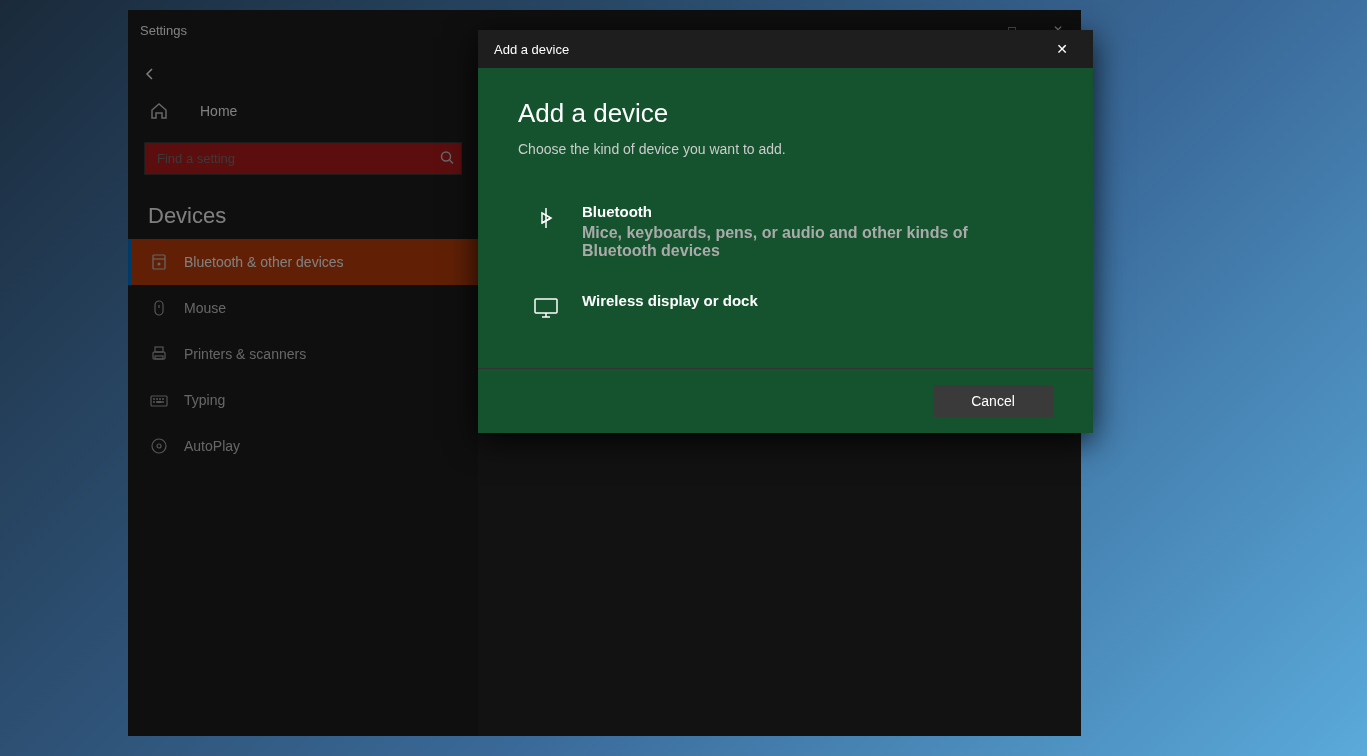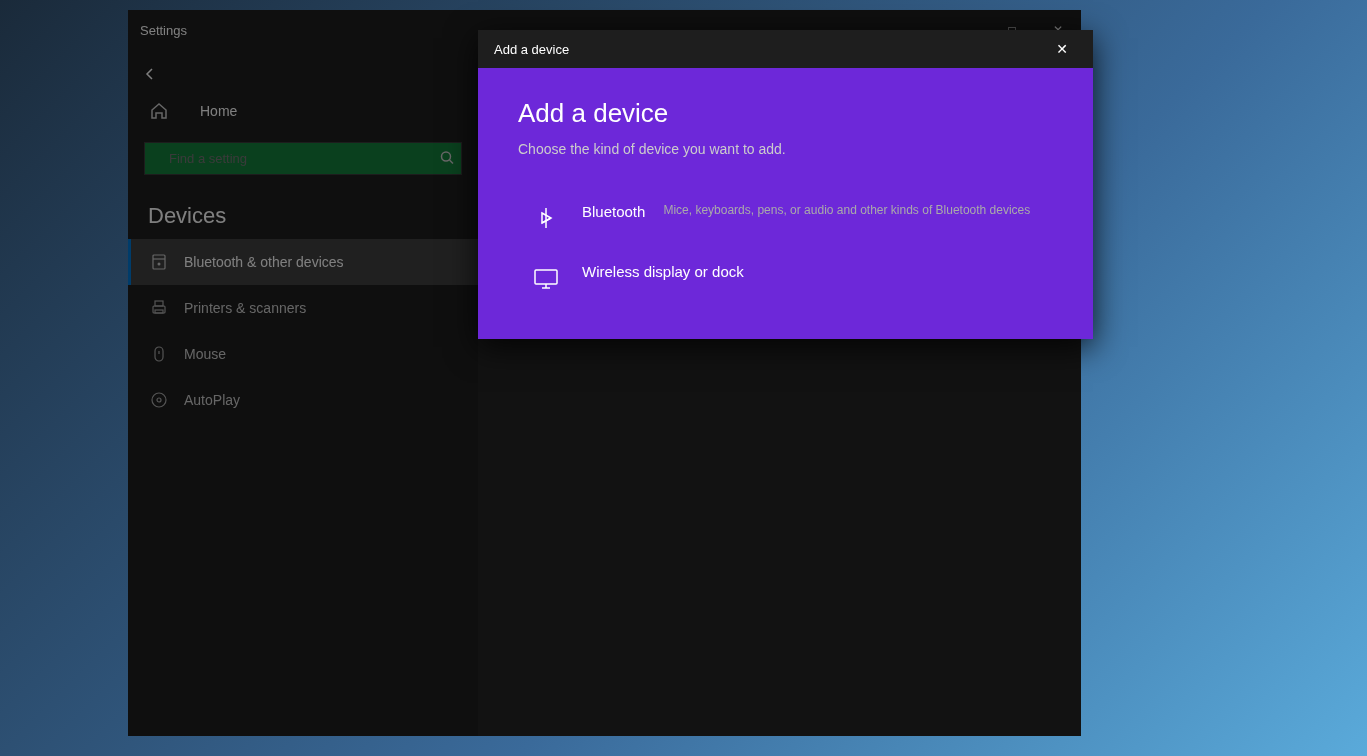--- a/index.html
+++ b/index.html
@@ -114,24 +114,24 @@
       color: #ffffff;
     }
 
     .search-box {
       margin: 8px 16px;
       position: relative;
     }
 
     .search-input {
       width: 100%;
-      background: #15803d;
+      background: #b91c1c;
       border: 1px solid #3a3a3a;
       color: #cccccc;
-      padding: 8px 36px 8px 24px;
+      padding: 8px 36px 8px 12px;
       font-size: 13px;
       outline: none;
     }
 
     .search-icon-btn {
       position: absolute;
       right: 8px;
       top: 50%;
       transform: translateY(-50%);
       color: #cccccc;
@@ -151,21 +151,21 @@
       display: flex;
       align-items: center;
       gap: 14px;
       padding: 12px 20px;
       cursor: pointer;
       color: #cccccc;
       position: relative;
     }
 
     .nav-item.active {
-      background: #404040;
+      background: #c2410c;
       color: #ffffff;
     }
 
     .nav-item.active::before {
       content: '';
       position: absolute;
       left: 0;
       top: 0;
       bottom: 0;
       width: 3px;
@@ -201,21 +201,21 @@
       background: rgba(0,0,0,0.5);
       z-index: 10;
     }
 
     
     .dialog {
       position: absolute;
       top: 20px;
       left: 350px;
       width: 615px;
-      background: #6d28d9;
+      background: #14532d;
       z-index: 20;
       display: flex;
       flex-direction: column;
       box-shadow: 0 8px 30px rgba(0,0,0,0.8);
     }
 
     .dialog-titlebar {
       display: flex;
       align-items: center;
       justify-content: space-between;
@@ -275,32 +275,33 @@
       width: 32px;
       flex-shrink: 0;
       display: flex;
       align-items: center;
       justify-content: center;
       margin-top: 2px;
     }
 
     .device-option-text {
       display: flex;
-      flex-direction: row;
-      gap: 18px;
+      flex-direction: column;
+      gap: 4px;
+      font-weight: bold;
     }
 
     .device-option-title {
       color: #ffffff;
       font-size: 15px;
     }
 
     .device-option-desc {
       color: #aaaaaa;
-      font-size: 12px;
+      font-size: 16px;
     }
 
     .dialog-footer {
       display: flex;
       justify-content: flex-end;
       padding: 16px 40px;
       border-top: 1px solid #333333;
     }
 
     .cancel-btn {
@@ -370,39 +371,54 @@
             <line x1="3" y1="6" x2="15" y2="6" stroke="#cccccc" stroke-width="1.2"></line>
             <circle cx="9" cy="11" r="1.5" fill="#cccccc"></circle>
           </svg>
         </span>
         <span class="nav-label">Bluetooth &amp; other devices</span>
       </div>
 
       <div class="nav-item">
         <span class="nav-icon">
           <svg width="18" height="18" viewBox="0 0 18 18" fill="none">
+            <rect x="5" y="2" width="8" height="14" rx="4" stroke="#aaaaaa" stroke-width="1.2" fill="none"></rect>
+            <line x1="9" y1="6" x2="9" y2="9" stroke="#aaaaaa" stroke-width="1.2"></line>
+          </svg>
+        </span>
+        <span class="nav-label">Mouse</span>
+      </div>
+
+      <div class="nav-item">
+        <span class="nav-icon">
+          <svg width="18" height="18" viewBox="0 0 18 18" fill="none">
             <rect x="3" y="7" width="12" height="7" rx="1" stroke="#aaaaaa" stroke-width="1.2" fill="none"></rect>
             <rect x="5" y="2" width="8" height="5" stroke="#aaaaaa" stroke-width="1.2" fill="none"></rect>
             <rect x="5" y="11" width="8" height="3" stroke="#aaaaaa" stroke-width="1.2" fill="none"></rect>
           </svg>
         </span>
         <span class="nav-label">Printers &amp; scanners</span>
       </div>
 
+
       <div class="nav-item">
         <span class="nav-icon">
           <svg width="18" height="18" viewBox="0 0 18 18" fill="none">
-            <rect x="5" y="2" width="8" height="14" rx="4" stroke="#aaaaaa" stroke-width="1.2" fill="none"></rect>
-            <line x1="9" y1="6" x2="9" y2="9" stroke="#aaaaaa" stroke-width="1.2"></line>
-          </svg>
-        </span>
-        <span class="nav-label">Mouse</span>
-      </div>
-
-
+            <rect x="1" y="5" width="16" height="10" rx="1" stroke="#aaaaaa" stroke-width="1.2" fill="none"></rect>
+            <line x1="4" y1="8" x2="4" y2="8" stroke="#aaaaaa" stroke-width="2" stroke-linecap="round"></line>
+            <line x1="7" y1="8" x2="7" y2="8" stroke="#aaaaaa" stroke-width="2" stroke-linecap="round"></line>
+            <line x1="10" y1="8" x2="10" y2="8" stroke="#aaaaaa" stroke-width="2" stroke-linecap="round"></line>
+            <line x1="13" y1="8" x2="13" y2="8" stroke="#aaaaaa" stroke-width="2" stroke-linecap="round"></line>
+            <line x1="4" y1="11" x2="4" y2="11" stroke="#aaaaaa" stroke-width="2" stroke-linecap="round"></line>
+            <line x1="7" y1="11" x2="11" y2="11" stroke="#aaaaaa" stroke-width="2" stroke-linecap="round"></line>
+            <line x1="13" y1="11" x2="13" y2="11" stroke="#aaaaaa" stroke-width="2" stroke-linecap="round"></line>
+          </svg>
+        </span>
+        <span class="nav-label">Typing</span>
+      </div>
 
 
       <div class="nav-item">
         <span class="nav-icon">
           <svg width="18" height="18" viewBox="0 0 18 18" fill="none">
             <circle cx="9" cy="9" r="7" stroke="#aaaaaa" stroke-width="1.2" fill="none"></circle>
             <circle cx="9" cy="9" r="2" stroke="#aaaaaa" stroke-width="1.2" fill="none"></circle>
           </svg>
         </span>
         <span class="nav-label">AutoPlay</span>
@@ -448,14 +464,17 @@
             <line x1="14" y1="19" x2="14" y2="23" stroke="white" stroke-width="1.5"></line>
           </svg>
         </div>
         <div class="device-option-text">
           <span class="device-option-title">Wireless display or dock</span>
         </div>
       </div>
 
     </div>
 
+    <div class="dialog-footer">
+      <button class="cancel-btn">Cancel</button>
+    </div>
   </div>
 </div>
 
 </body></html>

